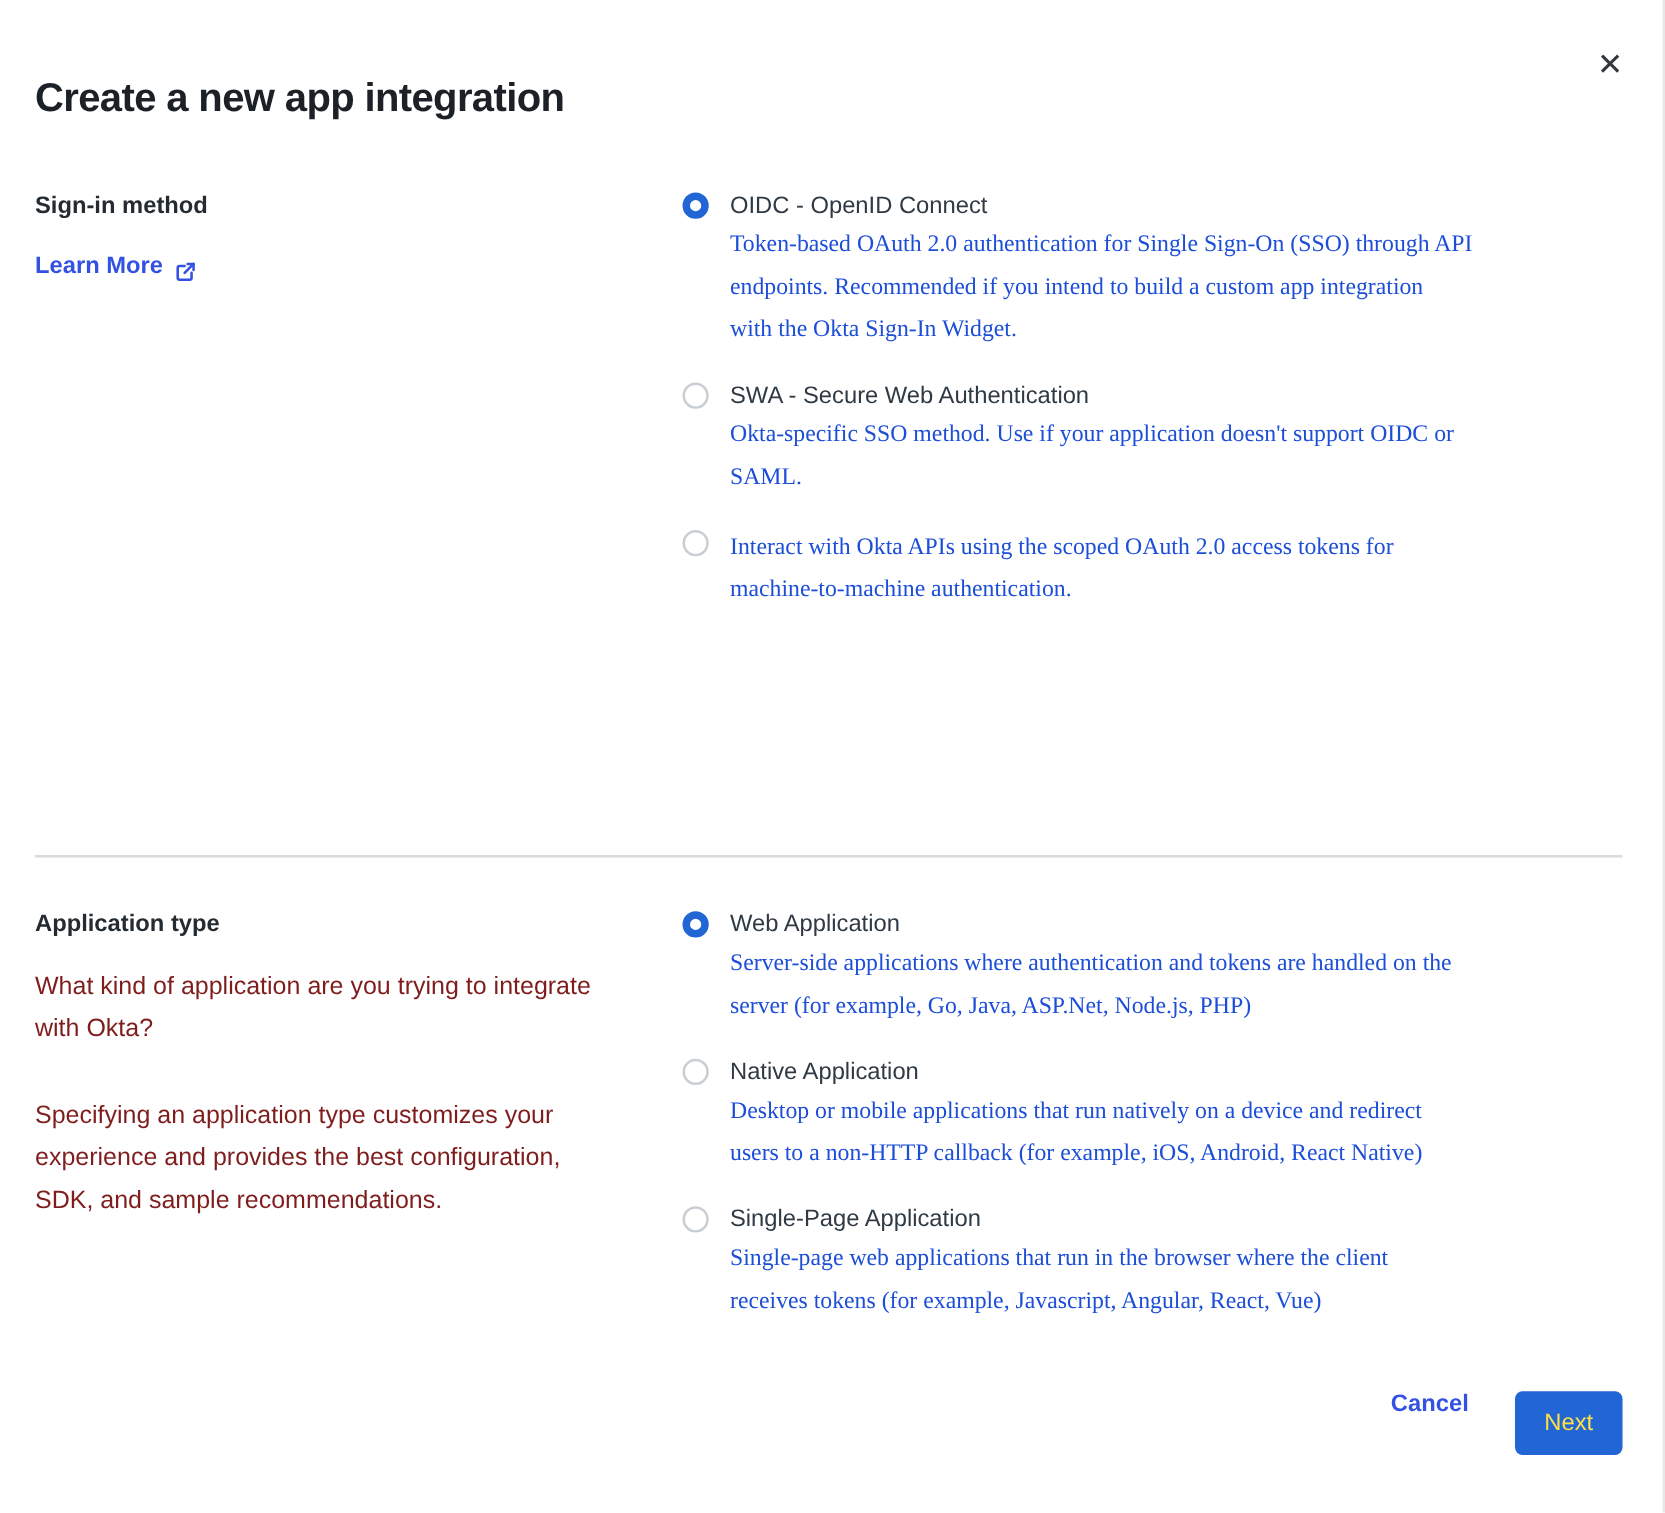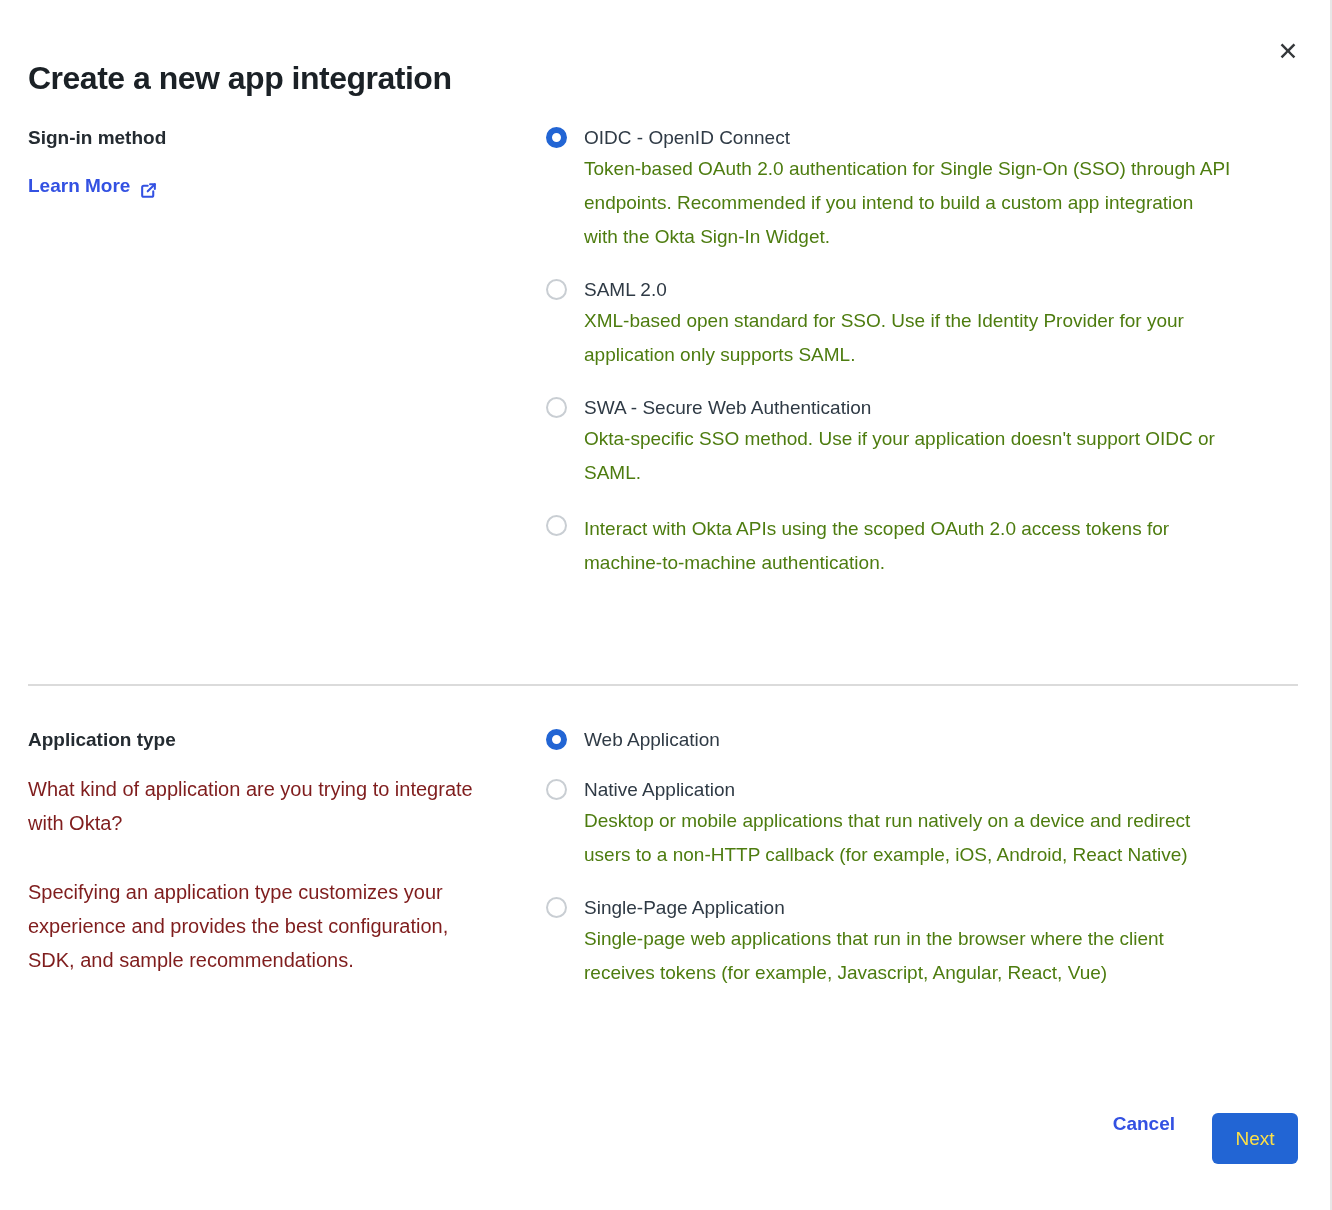--- a/index.html
+++ b/index.html
@@ -18,21 +18,21 @@
     background: none; border: none; cursor: pointer;
     font-size: 25px; line-height: 28px; color: #35383b; padding: 0;
     font-family: "DejaVu Sans", sans-serif;
   }
   .dialog-title {
     position: absolute; top: 58px; left: 28px; margin: 0;
     font-size: 32px; line-height: 40px; font-weight: 700;
     letter-spacing: -0.5px; color: #1b2126;
   }
   .row { position: absolute; left: 28px; width: 1276px; display: flex; align-items: flex-start; }
-  .row-signin  { top: 124px; }
+  .row-signin  { top: 151px; }
   .row-apptype { top: 726px; }
   .col-left  { flex: 0 0 518px; width: 518px; }
   .col-right { flex: 1 1 auto; min-width: 0; }
   .section-heading {
     margin: 0; font-size: 19px; line-height: 28px; font-weight: 700; color: #242b31;
   }
   .learn-more {
     margin-top: 20px; display: inline-flex; align-items: flex-end; gap: 9px;
     color: #3351e2; font-size: 19px; line-height: 28px; font-weight: 700;
     text-decoration: none; cursor: pointer;
@@ -51,22 +51,23 @@
     box-sizing: border-box; flex: 0 0 21px; width: 21px; height: 21px;
     border-radius: 50%; background: #ffffff; margin-top: 3px;
   }
   .radio--unselected { border: 2px solid #c9ced3; }
   .radio--selected   { border: 6.5px solid #2265d4; }
   .option-body { flex: 0 0 auto; width: 735px; }
   .option-label {
     display: block; font-size: 19px; line-height: 28px; font-weight: 500; color: #2f3a45;
   }
   .option-desc {
-    display: block; font-size: 19px; line-height: 34px; color: #4d7c0f;
+    display: block; font-size: 19px; line-height: 34px; color: #1d4ed8;
     white-space: pre-line;
+    font-family: Liberation Serif, serif;
   }
   .divider {
     position: absolute; top: 684px; left: 28px; width: 1270px; height: 2px;
     background: #dbdbdb;
   }
   .footer {
     position: absolute; top: 1113px; right: 34px; height: 51px;
     display: flex; align-items: flex-start; gap: 37px;
   }
   .cancel-link {
@@ -108,28 +109,20 @@
         <span class="option-body">
           <span class="option-label">OIDC - OpenID Connect</span>
           <span class="option-desc">Token-based OAuth 2.0 authentication for Single Sign-On (SSO) through API
 endpoints. Recommended if you intend to build a custom app integration
 with the Okta Sign-In Widget.</span>
         </span>
       </label>
       <label class="option">
         <span class="radio radio--unselected"></span>
         <span class="option-body">
-          <span class="option-label">SAML 2.0</span>
-          <span class="option-desc">XML-based open standard for SSO. Use if the Identity Provider for your
-application only supports SAML.</span>
-        </span>
-      </label>
-      <label class="option">
-        <span class="radio radio--unselected"></span>
-        <span class="option-body">
           <span class="option-label">SWA - Secure Web Authentication</span>
           <span class="option-desc">Okta-specific SSO method. Use if your application doesn't support OIDC or
 SAML.</span>
         </span>
       </label>
       <label class="option">
         <span class="radio radio--unselected"></span>
         <span class="option-body">
           <span class="option-desc">Interact with Okta APIs using the scoped OAuth 2.0 access tokens for
 machine-to-machine authentication.</span>
@@ -147,20 +140,22 @@
 with Okta?</p>
       <p class="para-2">Specifying an application type customizes your
 experience and provides the best configuration,
 SDK, and sample recommendations.</p>
     </div>
     <div class="col-right">
       <label class="option">
         <span class="radio radio--selected"></span>
         <span class="option-body">
           <span class="option-label">Web Application</span>
+          <span class="option-desc">Server-side applications where authentication and tokens are handled on the
+server (for example, Go, Java, ASP.Net, Node.js, PHP)</span>
         </span>
       </label>
       <label class="option">
         <span class="radio radio--unselected"></span>
         <span class="option-body">
           <span class="option-label">Native Application</span>
           <span class="option-desc">Desktop or mobile applications that run natively on a device and redirect
 users to a non-HTTP callback (for example, iOS, Android, React Native)</span>
         </span>
       </label>

